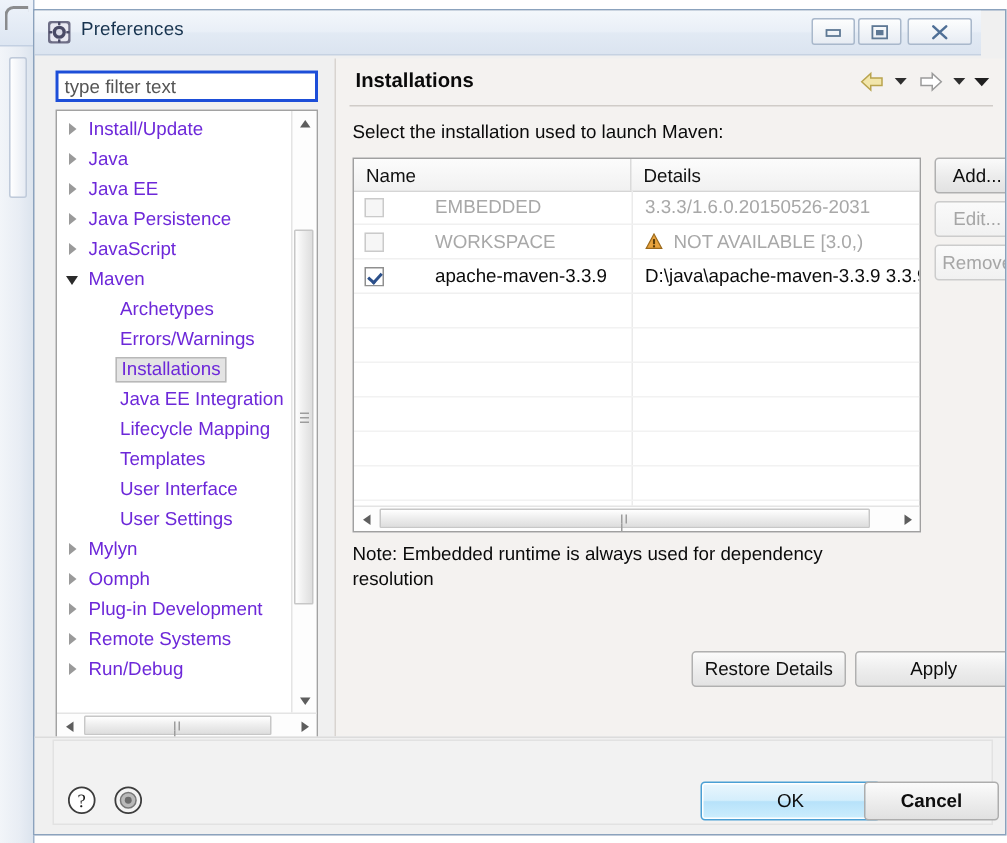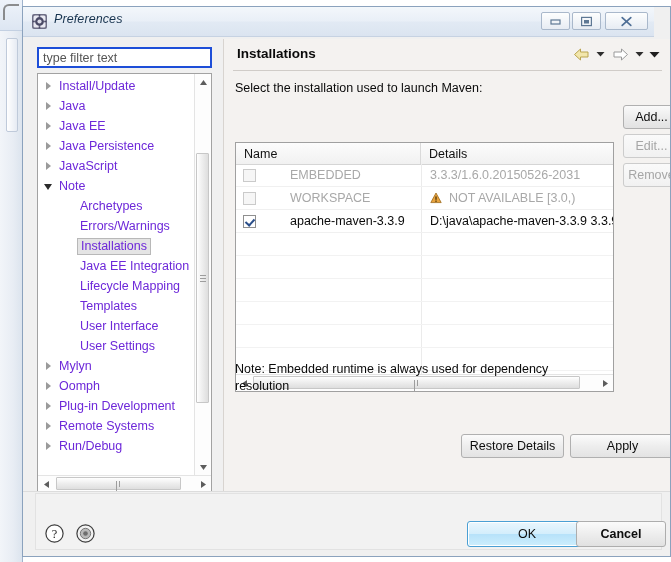--- a/index.html
+++ b/index.html
@@ -48,21 +48,20 @@
     border: 1px solid #8ba2bd;
     box-sizing: border-box;
     overflow: hidden;
   }
 
   
   #title-bar {
     position: absolute; left: 0; top: 0; right: 16px; height: 29px;
     background: linear-gradient(to bottom, #f3f7fb 0%, #e9eff7 48%, #e2eaf4 52%, #dbe4f0 100%);
     border-bottom: 1px solid #c6d2e2;
-    font-style: italic;
   }
   #title-icon {
     position: absolute; left: 8px; top: 6px; width: 17px; height: 17px;
   }
   #title-text {
     position: absolute; left: 31px; top: 5px;
     font-size: 12.5px; color: #17334f; letter-spacing: .1px;
   }
   .win-btn {
     position: absolute; top: 5px; width: 29px; height: 18px;
@@ -233,21 +232,20 @@
   }
 
   
   #table-box {
     position: absolute; left: 11px; top: 66px;
     width: 379px; height: 250px;
     background: #ffffff;
     border: 1px solid #a0a0a0;
     box-sizing: border-box;
     overflow: hidden;
-    margin-top: 37px;
   }
   #table-head {
     position: absolute; left: 0; top: 0; right: 0; height: 21px;
     background: linear-gradient(to bottom, #fcfcfc, #f1f1f1);
     border-bottom: 1px solid #d5d5d5;
     display: flex;
   }
   .th {
     font-size: 12.5px; color: #111;
     display: flex; align-items: center;
@@ -467,21 +465,21 @@
         <div class="tree-item">
           <span class="twisty collapsed"></span>
           <span class="tree-label">Java Persistence</span>
         </div>
         <div class="tree-item">
           <span class="twisty collapsed"></span>
           <span class="tree-label">JavaScript</span>
         </div>
         <div class="tree-item">
           <span class="twisty expanded"></span>
-          <span class="tree-label">Note</span>
+          <span class="tree-label">Maven</span>
         </div>
         <div class="tree-item child">
           <span class="twisty "></span>
           <span class="tree-label">Archetypes</span>
         </div>
         <div class="tree-item child">
           <span class="twisty "></span>
           <span class="tree-label">Errors/Warnings</span>
         </div>
         <div class="tree-item child selected">

